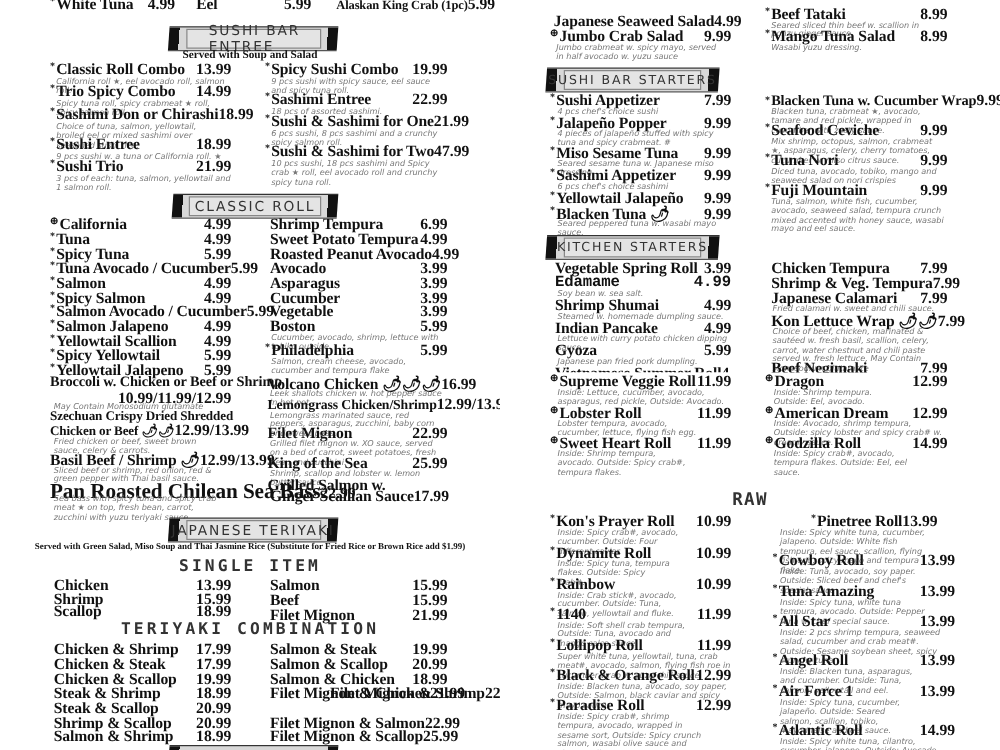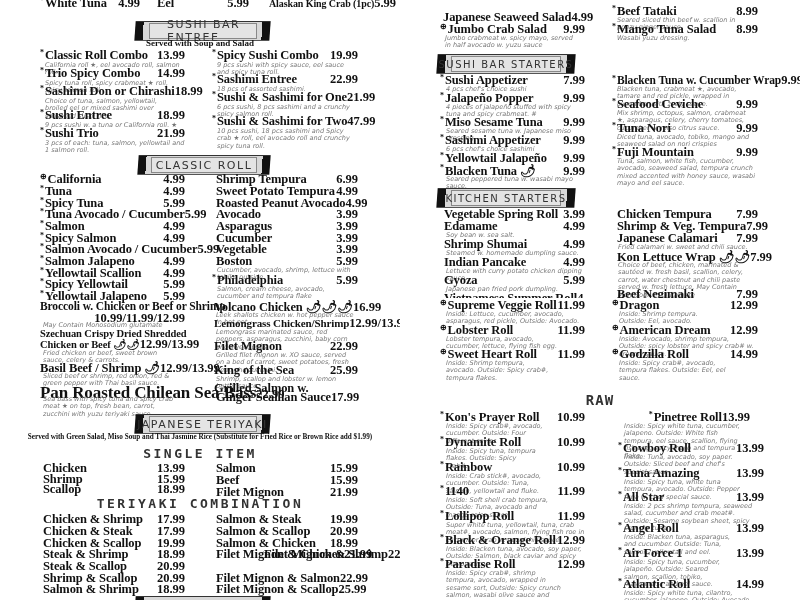--- a/index.html
+++ b/index.html
@@ -457,21 +457,21 @@
     <div class="banner-bg"></div>
       <div class="banner-inner"></div>
     <span class="banner-label" style="font-size:10px">KITCHEN STARTERS</span>
   </div>
 
   <div>
     <div class="row" style="left:44px;top:207px;width:141px;">
         <span class="name">Vegetable Spring Roll</span>
         <span class="price">3.99</span>
       </div>
-    <div class="row" style="left:44px;top:219px;width:141px;">
+    <div class="row" style="left:44px;top:219px;width:141px;font-family:Liberation Mono, monospace;">
         <span class="name">Edamame</span>
         <span class="price">4.99</span>
       </div>
     <div class="desc" style="left:46px;top:232px;width:135px;">Soy bean w. sea salt.</div>
     <div class="row" style="left:44px;top:237px;width:141px;">
         <span class="name">Shrimp Shumai</span>
         <span class="price">4.99</span>
       </div>
     <div class="desc" style="left:46px;top:250px;width:135px;">Steamed w. homemade dumpling sauce.</div>
     <div class="row" style="left:44px;top:255px;width:141px;">

